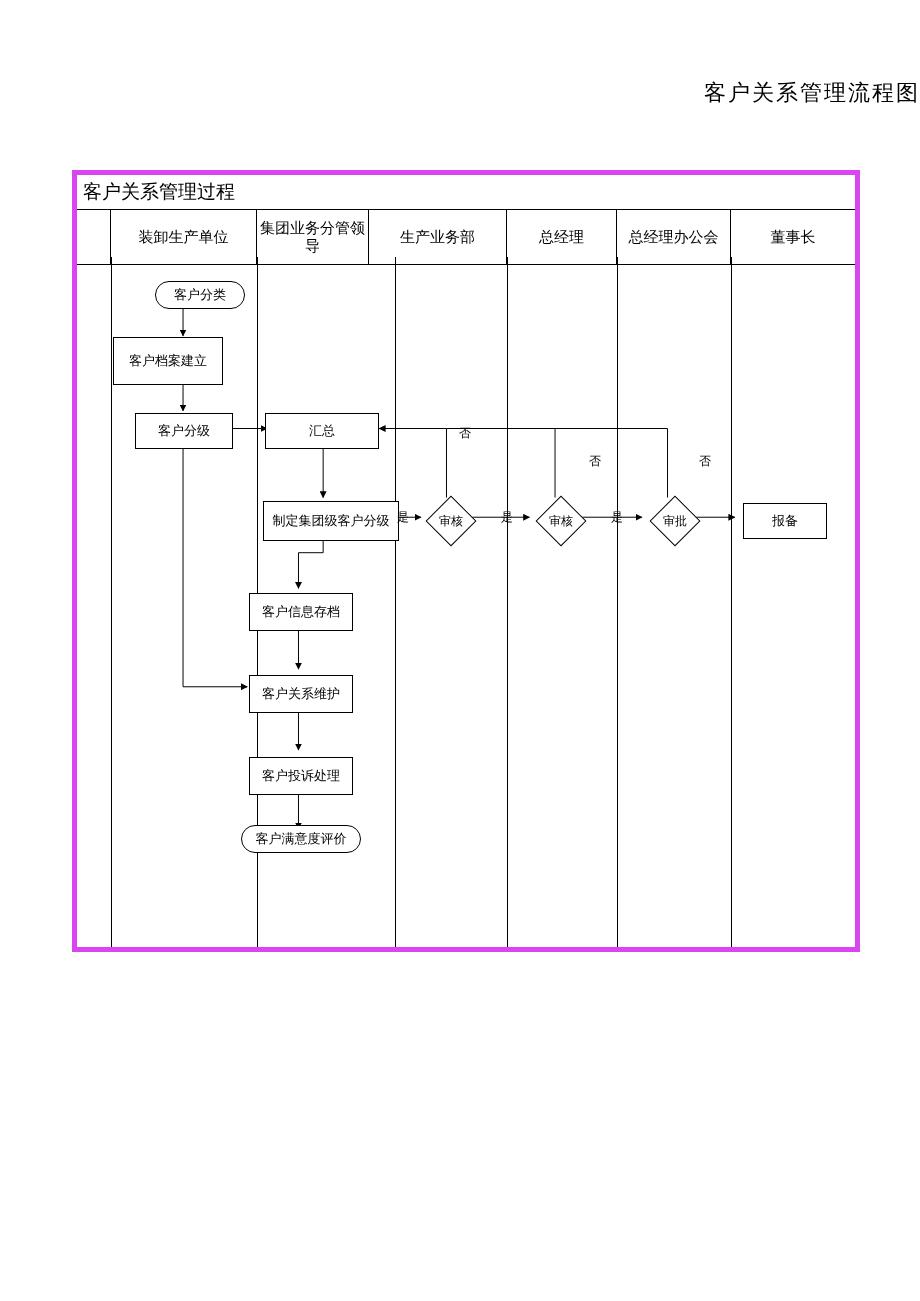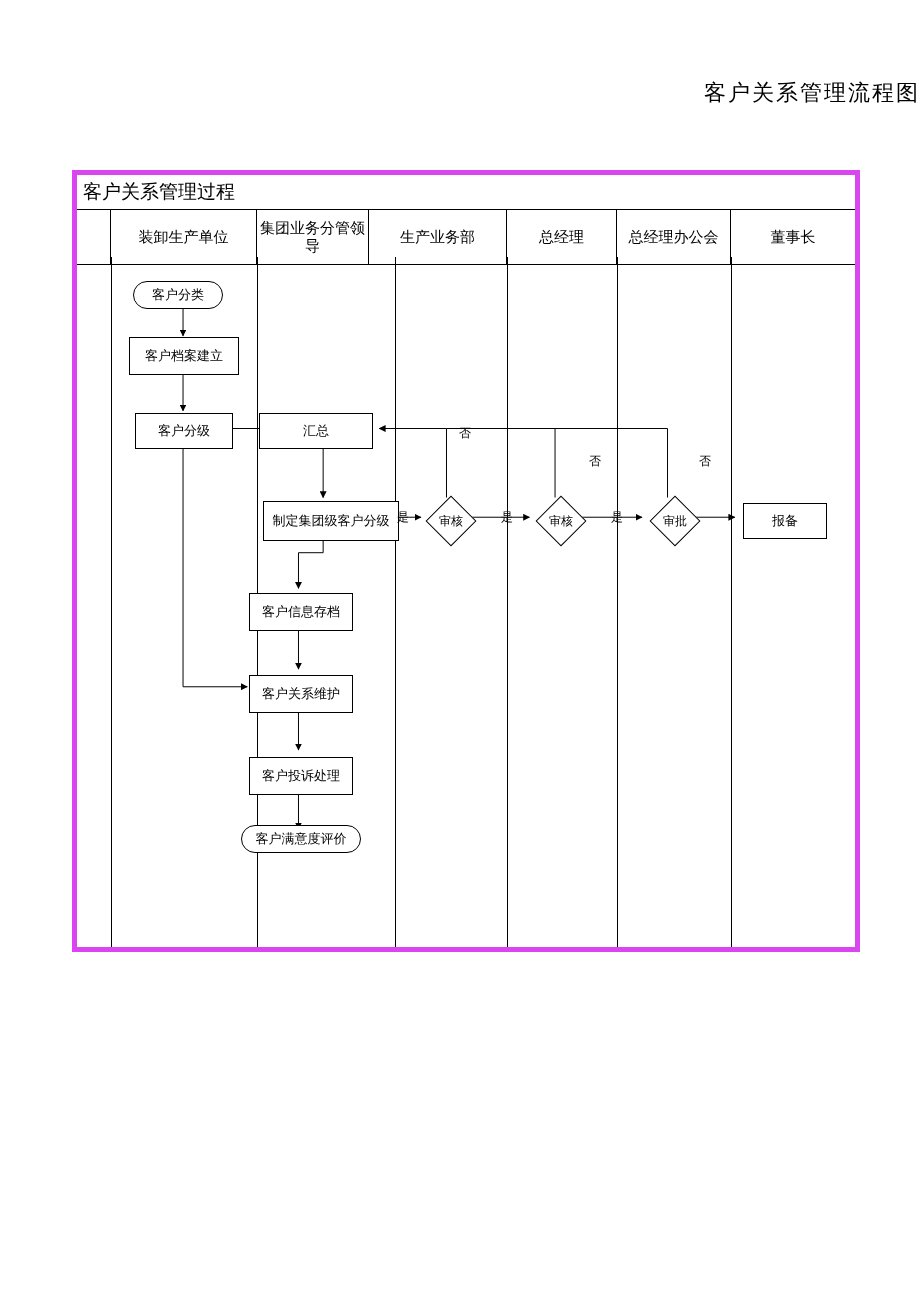--- a/index.html
+++ b/index.html
@@ -174,24 +174,24 @@
 
       <line x1="190" y1="374" x2="190" y2="418" stroke="#000" stroke-width="1" marker-end="url(#ah)"></line>
 
       <polyline points="73,192 73,436 138,436" fill="none" stroke="#000" stroke-width="1" marker-end="url(#ah)"></polyline>
 
       <line x1="190" y1="456" x2="190" y2="500" stroke="#000" stroke-width="1" marker-end="url(#ah)"></line>
 
       <line x1="190" y1="538" x2="190" y2="580" stroke="#000" stroke-width="1" marker-end="url(#ah)"></line>
     </svg>
 
-    <div class="node pill" style="left:22px; top:24px; width:90px; height:28px">客户分类</div>
-    <div class="node" style="left:18px; top:80px;  width:110px; height:38px">客户档案建立</div>
+    <div class="node pill" style="left:44px; top:24px; width:90px; height:28px">客户分类</div>
+    <div class="node" style="left:2px; top:80px;  width:110px; height:48px">客户档案建立</div>
     <div class="node" style="left:24px; top:156px; width:98px;  height:36px">客户分级</div>
-    <div class="node" style="left:148px; top:156px; width:114px; height:36px">汇总</div>
+    <div class="node" style="left:154px; top:156px; width:114px; height:36px">汇总</div>
     <div class="node" style="left:152px; top:244px; width:136px; height:40px">制定集团级客户分级</div>
     <div class="node" style="left:138px; top:336px; width:104px; height:38px">客户信息存档</div>
     <div class="node" style="left:138px; top:418px; width:104px; height:38px">客户关系维护</div>
     <div class="node" style="left:138px; top:500px; width:104px; height:38px">客户投诉处理</div>
     <div class="node pill" style="left:130px; top:568px; width:120px; height:28px">客户满意度评价</div>
     <div class="node" style="left:632px; top:246px; width:84px; height:36px">报备</div>
 
     <div class="diamond" style="left:314px; top:244px">
       <div class="diamond-shape"></div>
       <div class="diamond-label">审核</div>

